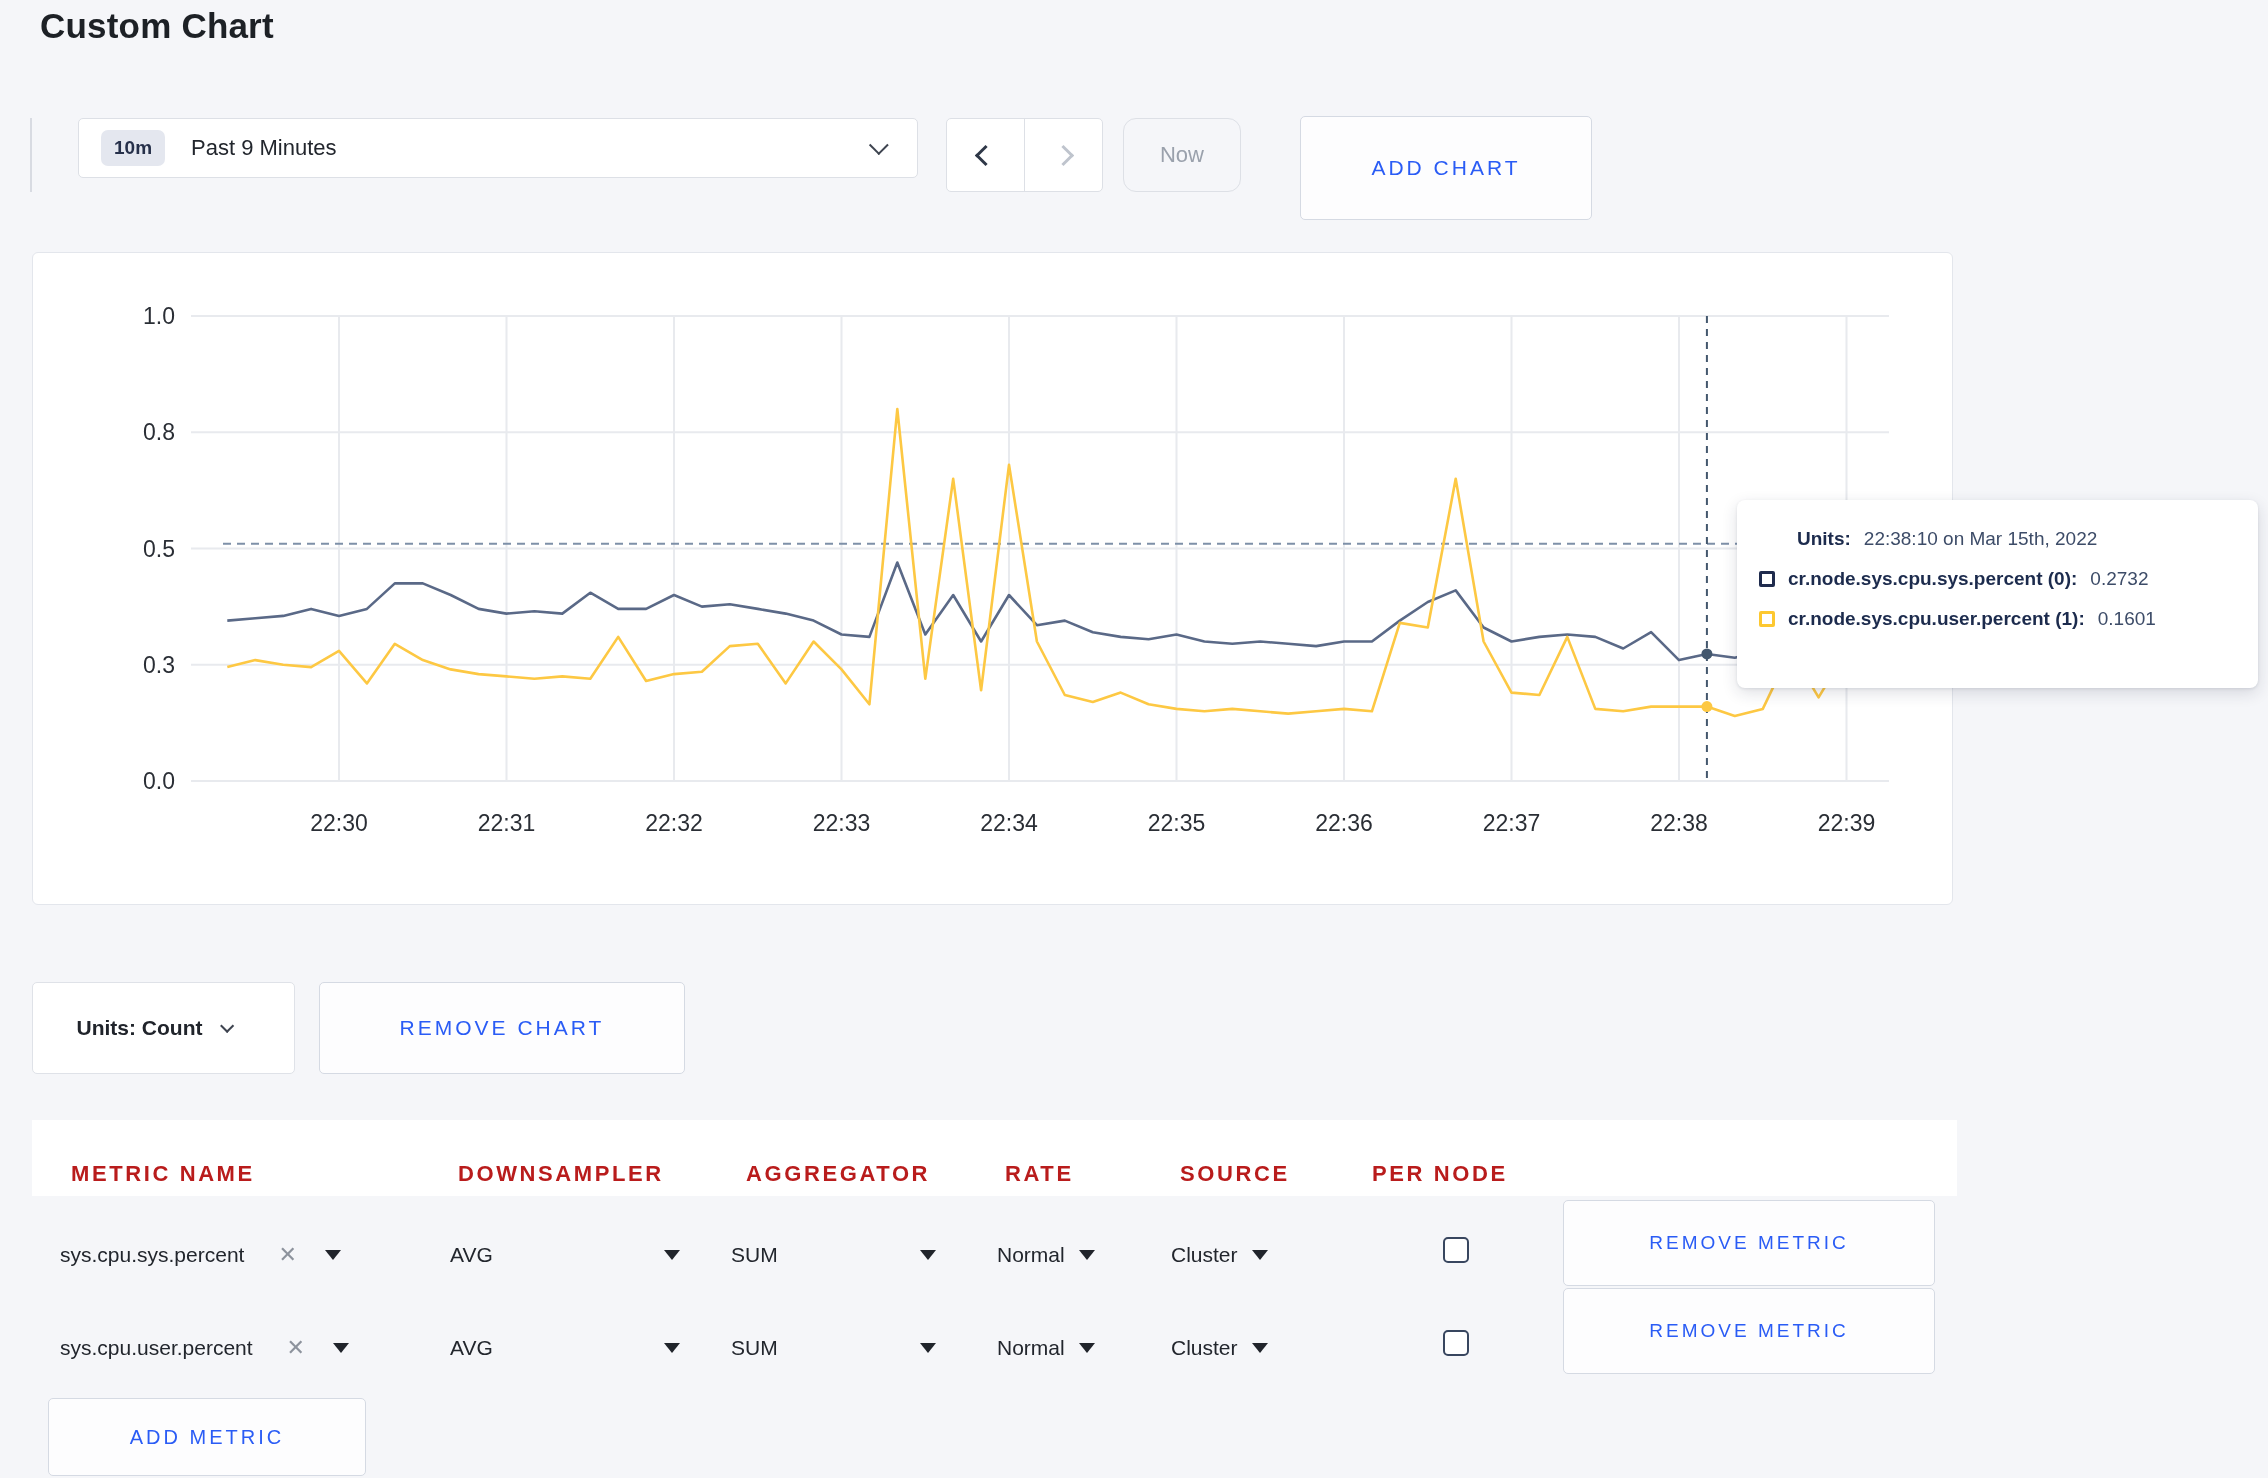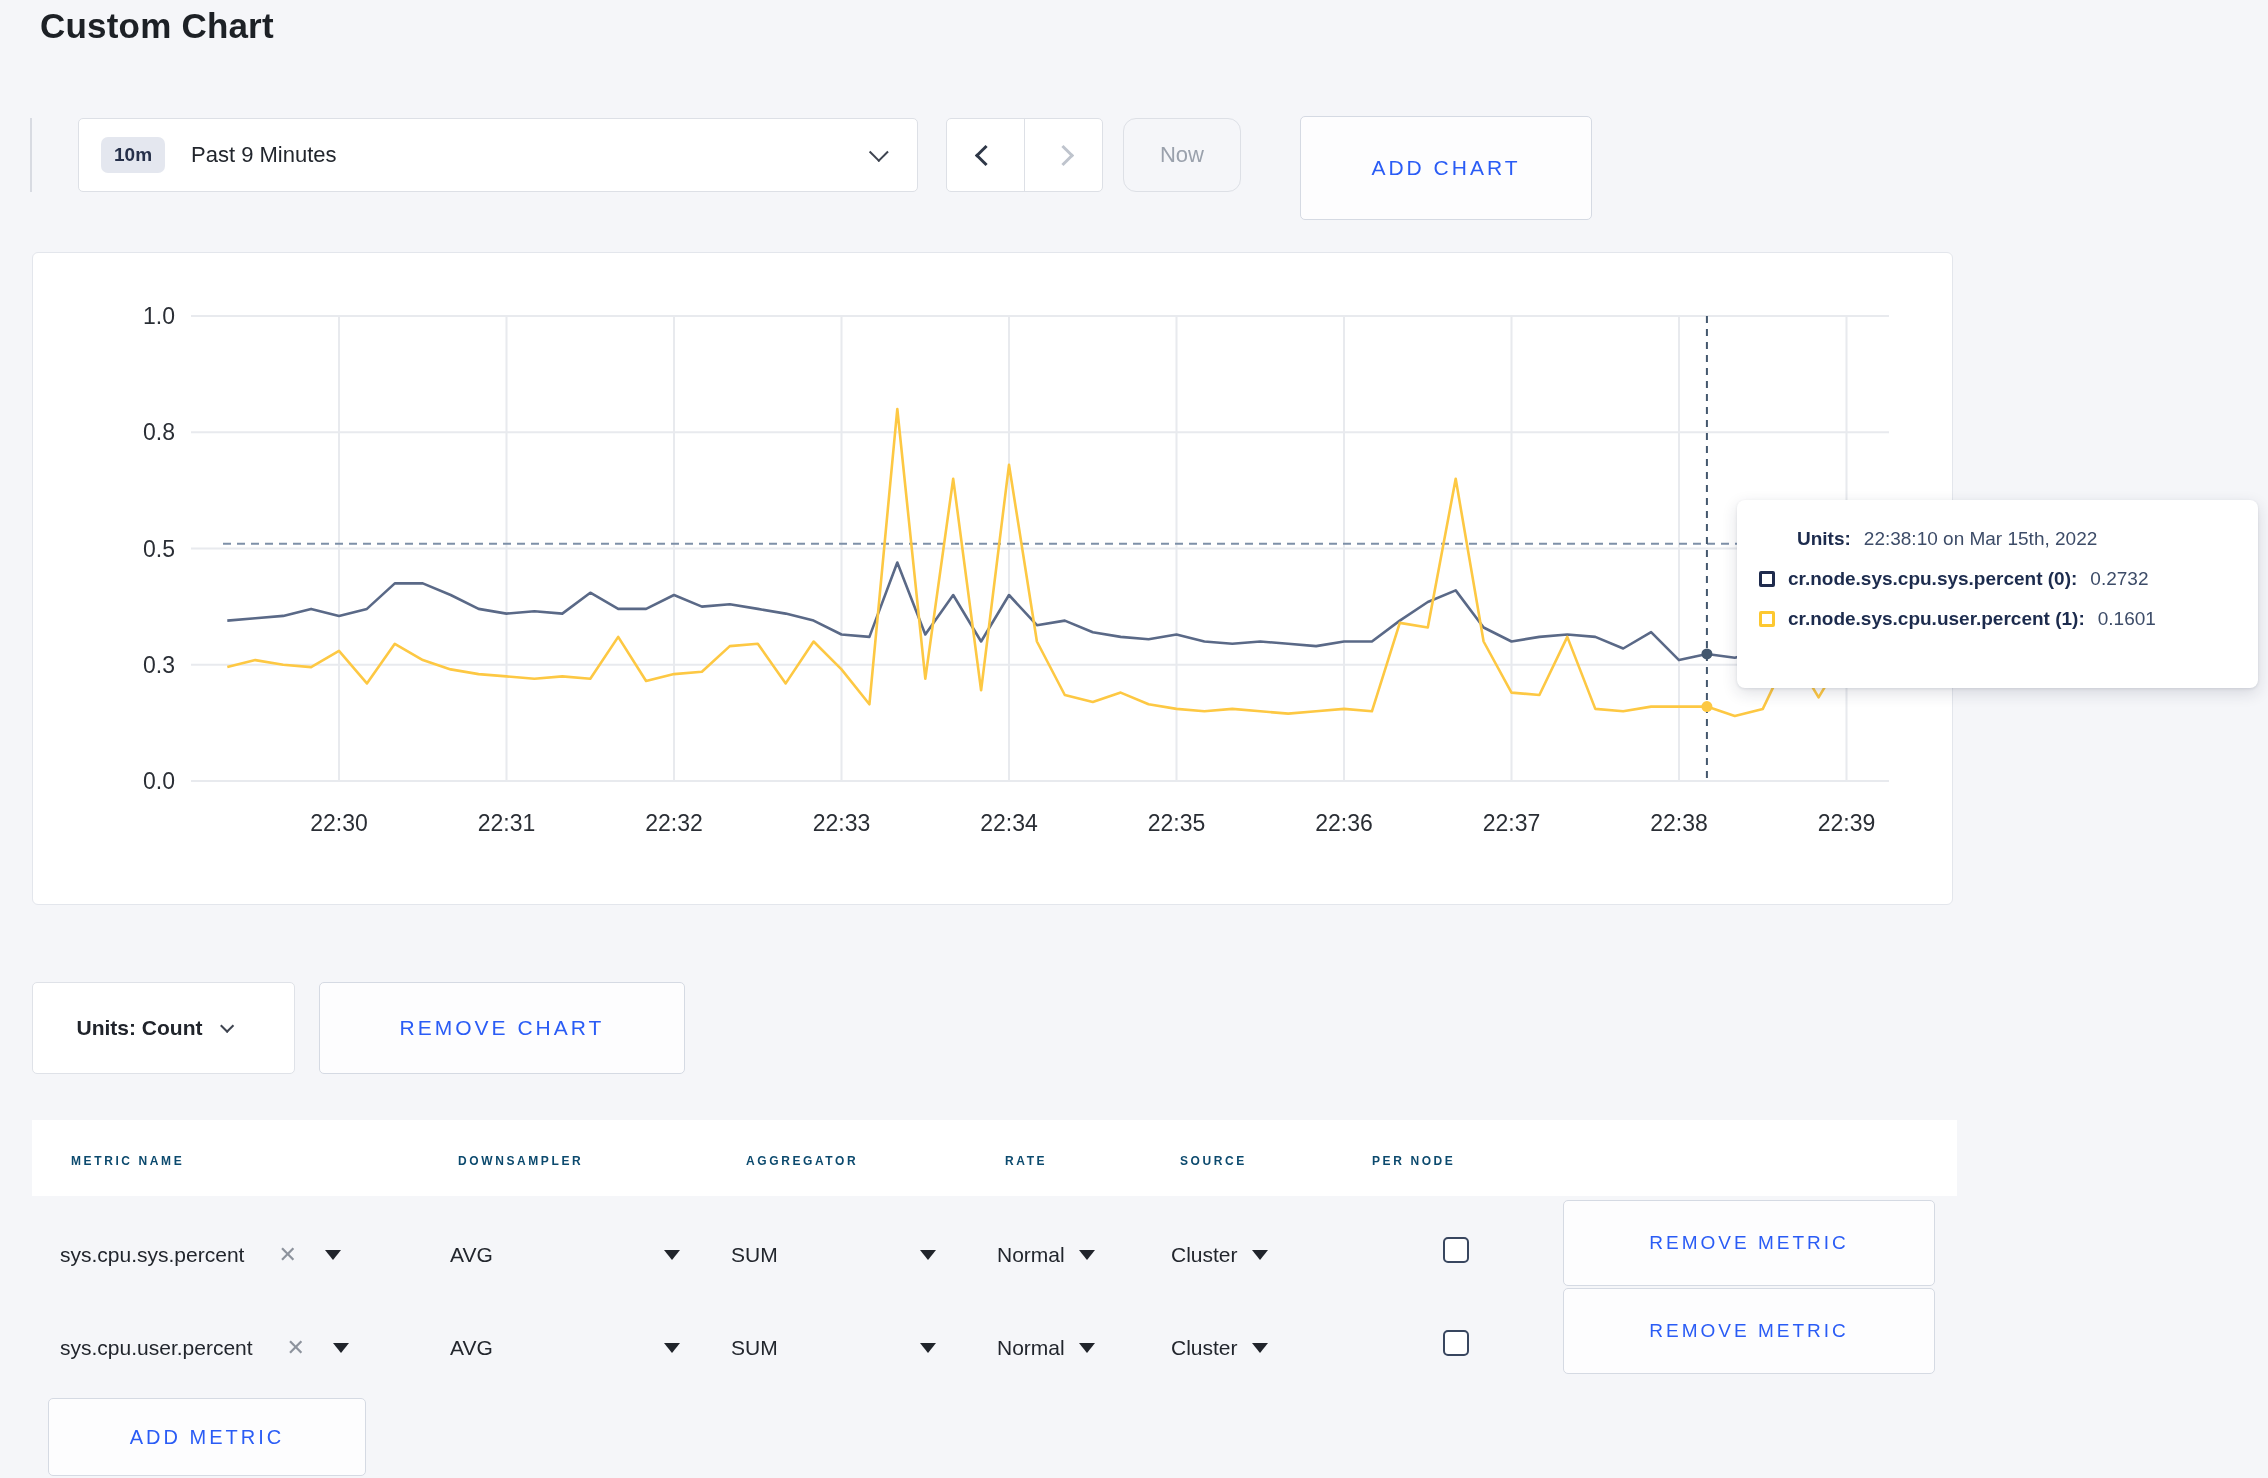--- a/index.html
+++ b/index.html
@@ -4,21 +4,21 @@
 <style>
   * { margin:0; padding:0; box-sizing:border-box; }
   html,body { background:#f5f6f9; }
   body { font-family:"Liberation Sans", sans-serif; }
   .page { position:relative; width:2268px; height:1478px; background:#f5f6f9; overflow:hidden; }
 
   .page-title { position:absolute; left:40px; top:6px; font-size:35px; font-weight:600; color:#1d2126; letter-spacing:.2px; }
 
   
   .toolbar-divider { position:absolute; left:30px; top:118px; width:2px; height:74px; background:#d8dbe2; }
-  .time-dropdown { position:absolute; left:78px; top:118px; width:840px; height:74px; background:#fff;
+  .time-dropdown { position:absolute; left:78px; top:118px; width:840px; height:60px; background:#fff;
     border:1px solid #dde0e6; border-radius:5px; display:flex; align-items:center; cursor:pointer; }
   .time-badge { margin-left:22px; background:#e4e7ef; border-radius:7px; padding:7px 13px; font-size:19px; font-weight:700; color:#26304a; }
   .time-label { margin-left:26px; font-size:22px; color:#22262d; }
   .chev-down { margin-left:auto; margin-right:34px; width:14px; height:14px; border-right:2.5px solid #3e4450; border-bottom:2.5px solid #3e4450; transform:rotate(45deg) translateY(-4px); }
   .small-chev { margin-left:18px; margin-right:20px; width:10px; height:10px; border-right:2.2px solid #3e4450; border-bottom:2.2px solid #3e4450; transform:rotate(45deg) translateY(-3px); }
 
   .nav-group { position:absolute; left:946px; top:118px; width:157px; height:74px; display:flex;
     background:#fff; border:1px solid #dde0e6; border-radius:5px; }
   .nav-btn { flex:1; display:flex; align-items:center; justify-content:center; cursor:pointer; }
   .nav-btn + .nav-btn { border-left:1px solid #dde0e6; }
@@ -47,21 +47,21 @@
   .tt-swatch { width:16px; height:16px; border:3px solid #000; border-radius:2px; margin-right:13px; flex:none; background:#fff; }
 
   
   .units-btn { position:absolute; left:32px; top:982px; width:263px; height:92px; background:#fff; border:1px solid #dfe2e8;
     border-radius:5px; display:flex; align-items:center; justify-content:center; cursor:pointer; }
   .units-btn span.lbl { font-size:21px; font-weight:600; color:#20242b; }
   .remove-chart-btn { position:absolute; left:319px; top:982px; width:366px; height:92px; font-size:21px; }
 
   
   .table-header { position:absolute; left:32px; top:1120px; width:1925px; height:76px; background:#fff; }
-  .th { position:absolute; top:3px; height:76px; line-height:76px; font-size:12px; font-weight:600; letter-spacing:2.6px; color:#0c4a6e; }
+  .th { position:absolute; top:16px; height:76px; line-height:76px; font-size:22px; font-weight:600; letter-spacing:2.6px; color:#b91c1c; }
   .th-metric { left:39px; } .th-ds { left:426px; } .th-agg { left:714px; } .th-rate { left:973px; } .th-src { left:1148px; } .th-node { left:1340px; }
 
   .cell { position:absolute; display:flex; align-items:center; font-size:21px; color:#22262d;gap:12px; }
   .caret { width:0; height:0; border-left:8px solid transparent; border-right:8px solid transparent; border-top:10px solid #20242b; flex:none; }
   .clear-x { color:#8d939d; font-size:22px; margin:0 16px 0 22px; }
   .sel-spread { justify-content:space-between; cursor:pointer; }
   .row-y1 { top:1222px; height:66px; }
   .row-y2 { top:1315px; height:66px; }
 
   .checkbox { position:absolute; left:1443px; width:26px; height:26px; background:#fff; border:2px solid #38465f; border-radius:5px; cursor:pointer; }

